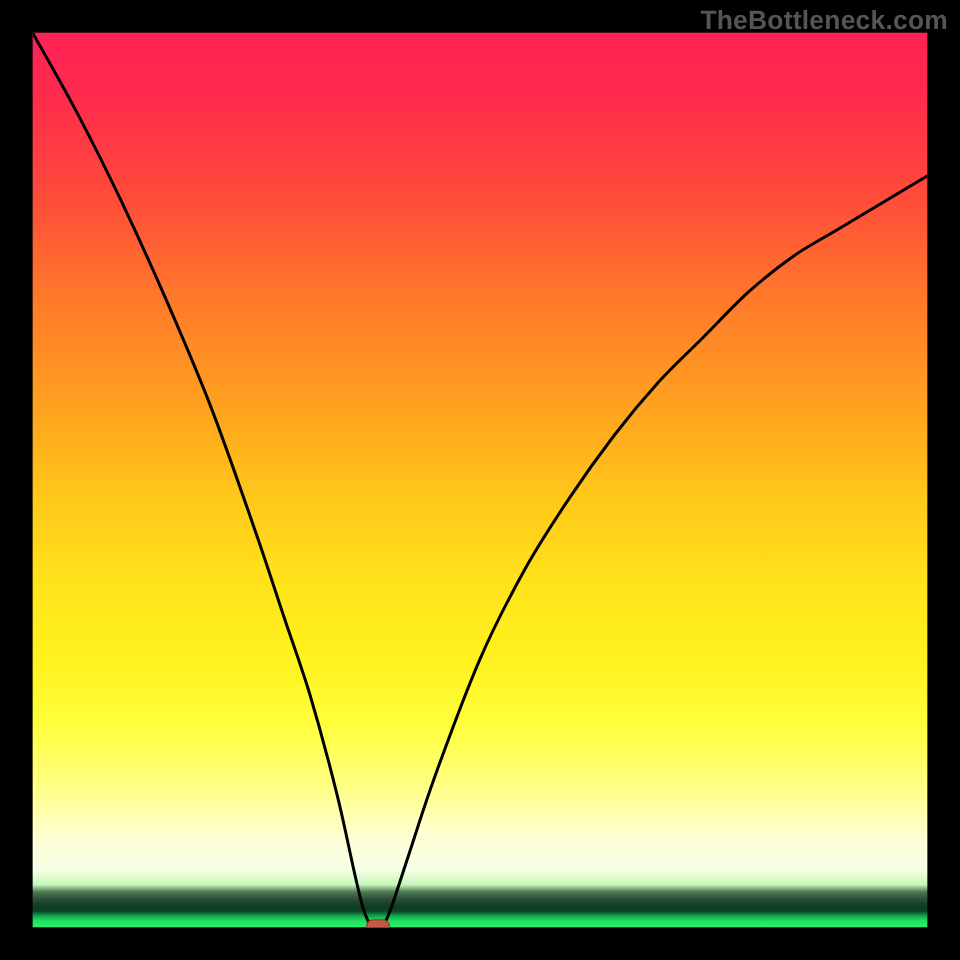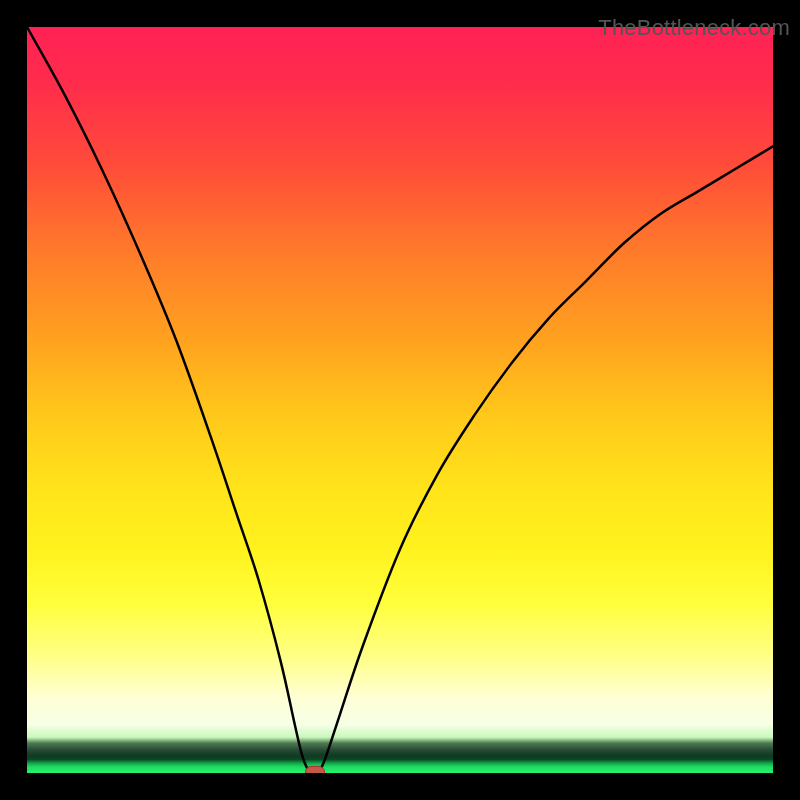--- a/index.html
+++ b/index.html
@@ -12,25 +12,25 @@
     font-family: Arial, Helvetica, sans-serif;
   }
   .frame {
     position: relative;
     width: 800px;
     height: 800px;
     background: #000;
   }
   .watermark {
     position: absolute;
-    top: 15px;
+    top: 4px;
     right: 10px;
     color: #555;
     font-size: 22px;
-    font-weight: 400;
+    font-weight: 700;
     letter-spacing: 0.2px;
     user-select: none;
     z-index: 5;
   }
   .inner {
     position: absolute;
     left: 27px;
     top: 27px;
     width: 746px;
     height: 746px;

